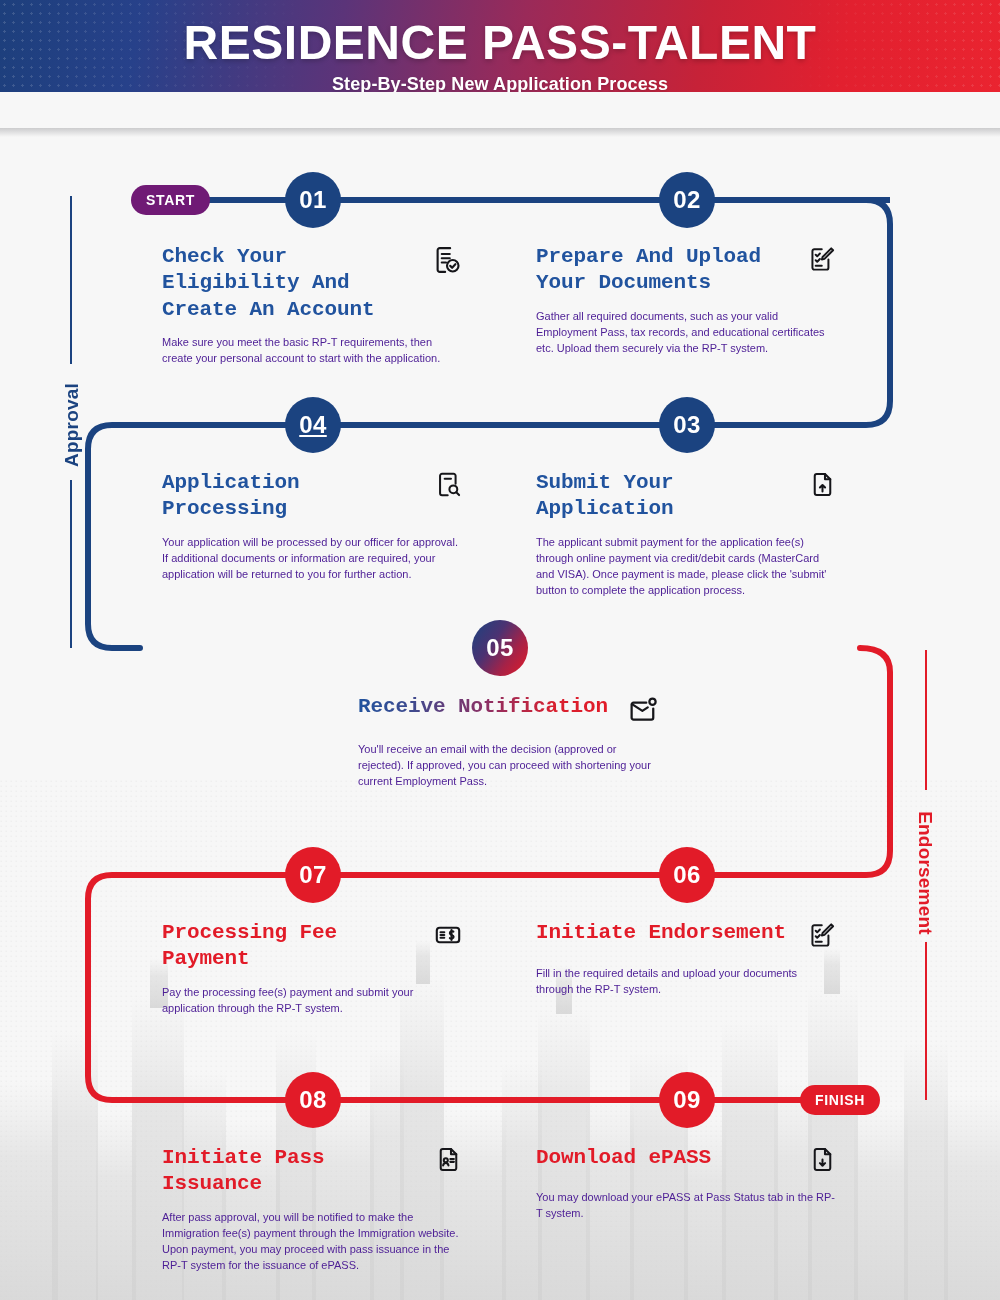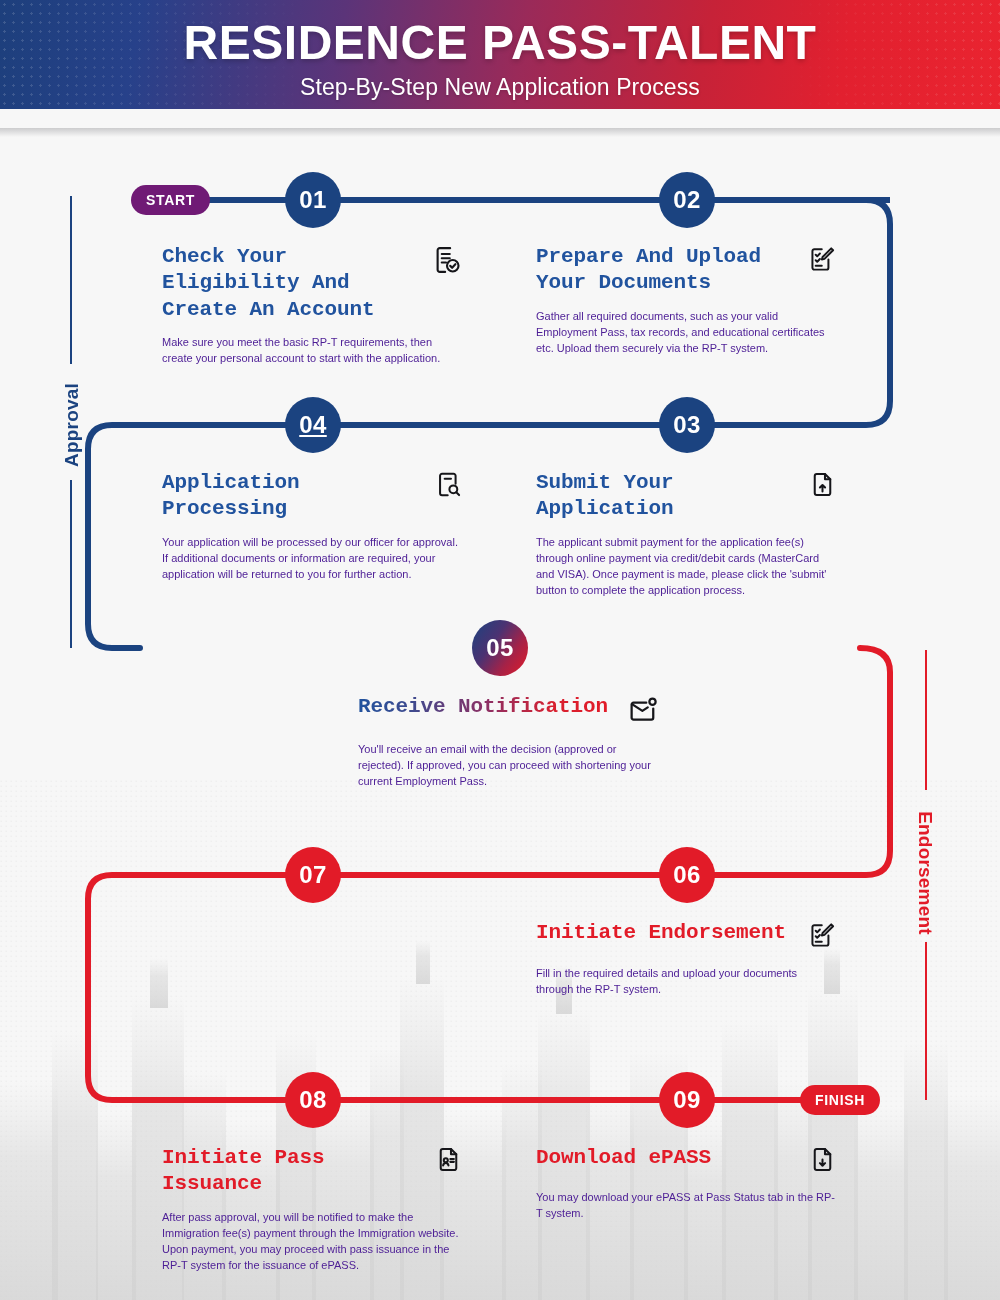--- a/index.html
+++ b/index.html
@@ -15,21 +15,21 @@
   .canvas { position:relative; width:1000px; height:1300px; background:#f7f7f7; }
 
   
   .skyline {
     position:absolute; left:0; bottom:0; width:1000px; height:520px;
     z-index:0; pointer-events:none;
   }
 
   
   .header {
-    position:absolute; top:0; left:0; width:1000px; height:109px;
+    position:absolute; top:0; left:0; width:1000px; height:92px;
     background:linear-gradient(100deg,#1d3f7c 0%,#27418a 14%,#5b3479 34%,#9a2a59 52%,#c62238 70%,#e2202f 84%,#ea2430 100%);
     overflow:hidden; z-index:5;
   }
   .header-dots {
     position:absolute; top:0; left:0; width:330px; height:128px;
     background-image:radial-gradient(circle, rgba(255,255,255,.16) 1.1px, transparent 1.2px);
     background-size:9px 9px;
     -webkit-mask-image:linear-gradient(to right, rgba(0,0,0,.95), transparent 95%);
             mask-image:linear-gradient(to right, rgba(0,0,0,.95), transparent 95%);
   }
@@ -37,21 +37,21 @@
     left:auto; right:0; width:230px;
     -webkit-mask-image:linear-gradient(to left, rgba(0,0,0,.75), transparent 95%);
             mask-image:linear-gradient(to left, rgba(0,0,0,.75), transparent 95%);
   }
   .header-inner { position:relative; z-index:2; text-align:center; padding-top:19px; }
   .header-title {
     color:#fff; font-size:48px; font-weight:bold; letter-spacing:.5px;
     line-height:1.02; text-shadow:0 2px 5px rgba(0,0,0,.22);
   }
   .header-sub {
-    color:#fff; font-size:23px; font-weight:normal; margin-top:6px;
+    color:#fff; font-size:18px; font-weight:bold; margin-top:6px;
     letter-spacing:.1px; text-shadow:0 1px 3px rgba(0,0,0,.18);
   }
   .header-shadow {
     position:absolute; top:128px; left:0; width:1000px; height:9px; z-index:4;
     background:linear-gradient(to bottom, rgba(120,120,125,.34), rgba(120,120,125,0));
   }
 
   
   .flow { position:absolute; top:0; left:0; width:1000px; height:1300px; z-index:2; }
 
@@ -291,20 +291,34 @@
         <svg width="28" height="28" viewBox="0 0 24 24" fill="none" stroke="#16161a" stroke-width="1.7" stroke-linecap="round" stroke-linejoin="round">
           <path d="M17.5 12.4v7.1a1.6 1.6 0 0 1-1.6 1.6H5.4a1.6 1.6 0 0 1-1.6-1.6V5.2a1.6 1.6 0 0 1 1.6-1.6h6.4"></path>
           <path d="M6.6 8.4l1.3 1.3 2.3-2.4M6.6 13.1l1.3 1.3 2.3-2.4M6.6 17.8h5.2"></path>
           <path d="M19.9 2.9l1.6 1.6-7.4 7.4-2.2.6.6-2.2z"></path>
         </svg>
       </div>
     </div>
     <div class="step-desc">Fill in the required details and upload your documents through the RP-T system.</div>
   </div>
 
+  <div class="step" style="left:162px; top:920px; width:300px;">
+    <div class="step-head">
+      <div class="step-title red">Processing Fee Payment</div>
+      <div class="step-icon">
+        <svg width="28" height="28" viewBox="0 0 24 24" fill="none" stroke="#16161a" stroke-width="1.8" stroke-linecap="round" stroke-linejoin="round">
+          <rect x="2.4" y="5.8" width="19.2" height="12.4" rx="2.4"></rect>
+          <path d="M5.6 9.6h3.2M5.6 12h3.2M5.6 14.4h3.2"></path>
+          <path d="M16.6 9.1c-1.5-.5-3 0-3 1.3 0 1.9 3.2 1.1 3.2 3 0 1.3-1.5 1.9-3.2 1.3"></path>
+          <path d="M15 7.8v8.4"></path>
+        </svg>
+      </div>
+    </div>
+    <div class="step-desc">Pay the processing fee(s) payment and submit your application through the RP-T system.</div>
+  </div>
 
   <div class="step" style="left:162px; top:1145px; width:300px;">
     <div class="step-head">
       <div class="step-title red">Initiate Pass Issuance</div>
       <div class="step-icon">
         <svg width="27" height="27" viewBox="0 0 24 24" fill="none" stroke="#16161a" stroke-width="1.8" stroke-linecap="round" stroke-linejoin="round">
           <path d="M14.2 2.6H6.9A1.8 1.8 0 0 0 5.1 4.4v15.2a1.8 1.8 0 0 0 1.8 1.8h10.2a1.8 1.8 0 0 0 1.8-1.8V7.4z"></path>
           <path d="M14.2 2.6v4.8h4.7"></path>
           <circle cx="9.6" cy="12.6" r="1.8"></circle>
           <path d="M7.2 17.3c.3-1.4 1.3-2.1 2.4-2.1s2.1.7 2.4 2.1"></path>

